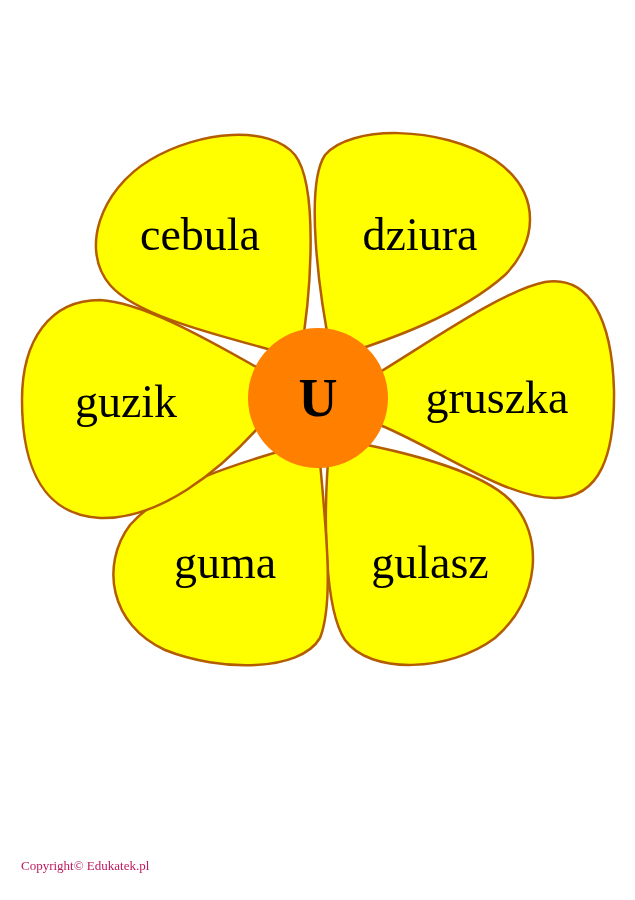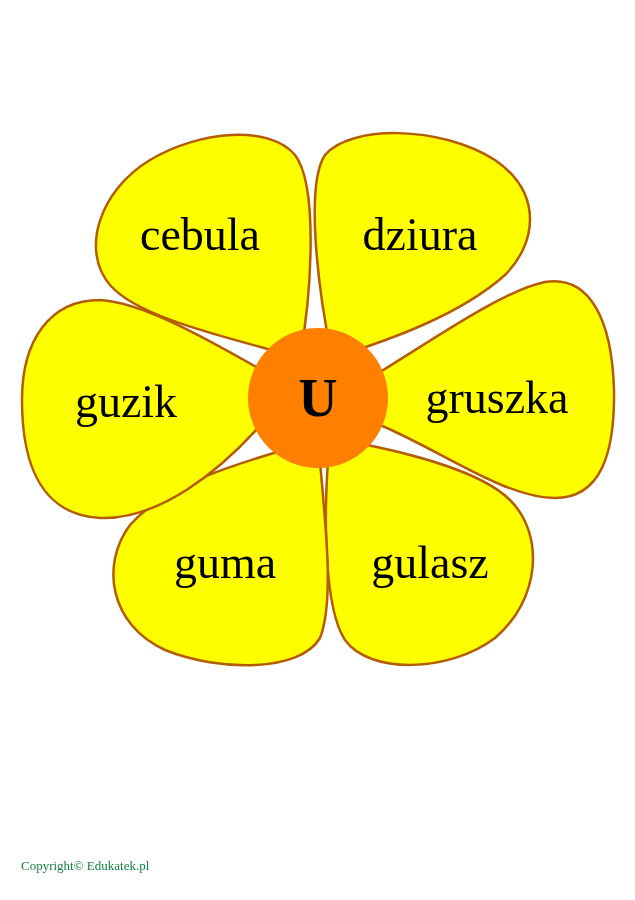--- a/index.html
+++ b/index.html
@@ -41,21 +41,21 @@
       font-weight: bold;
       fill: #000000;
       text-anchor: middle;
     }
     .copyright {
       position: absolute;
       left: 21px;
       top: 858px;
       font-family: "Liberation Serif", "DejaVu Serif", serif;
       font-size: 13px;
-      color: #15803d;
+      color: #be185d;
       white-space: nowrap;
     }
   </style>
 </head>
 <body>
 
 <svg id="flower" viewBox="0 0 635 900" xmlns="http://www.w3.org/2000/svg">
 
   <g>
     <path class="petal-shape" d="M 300 358

